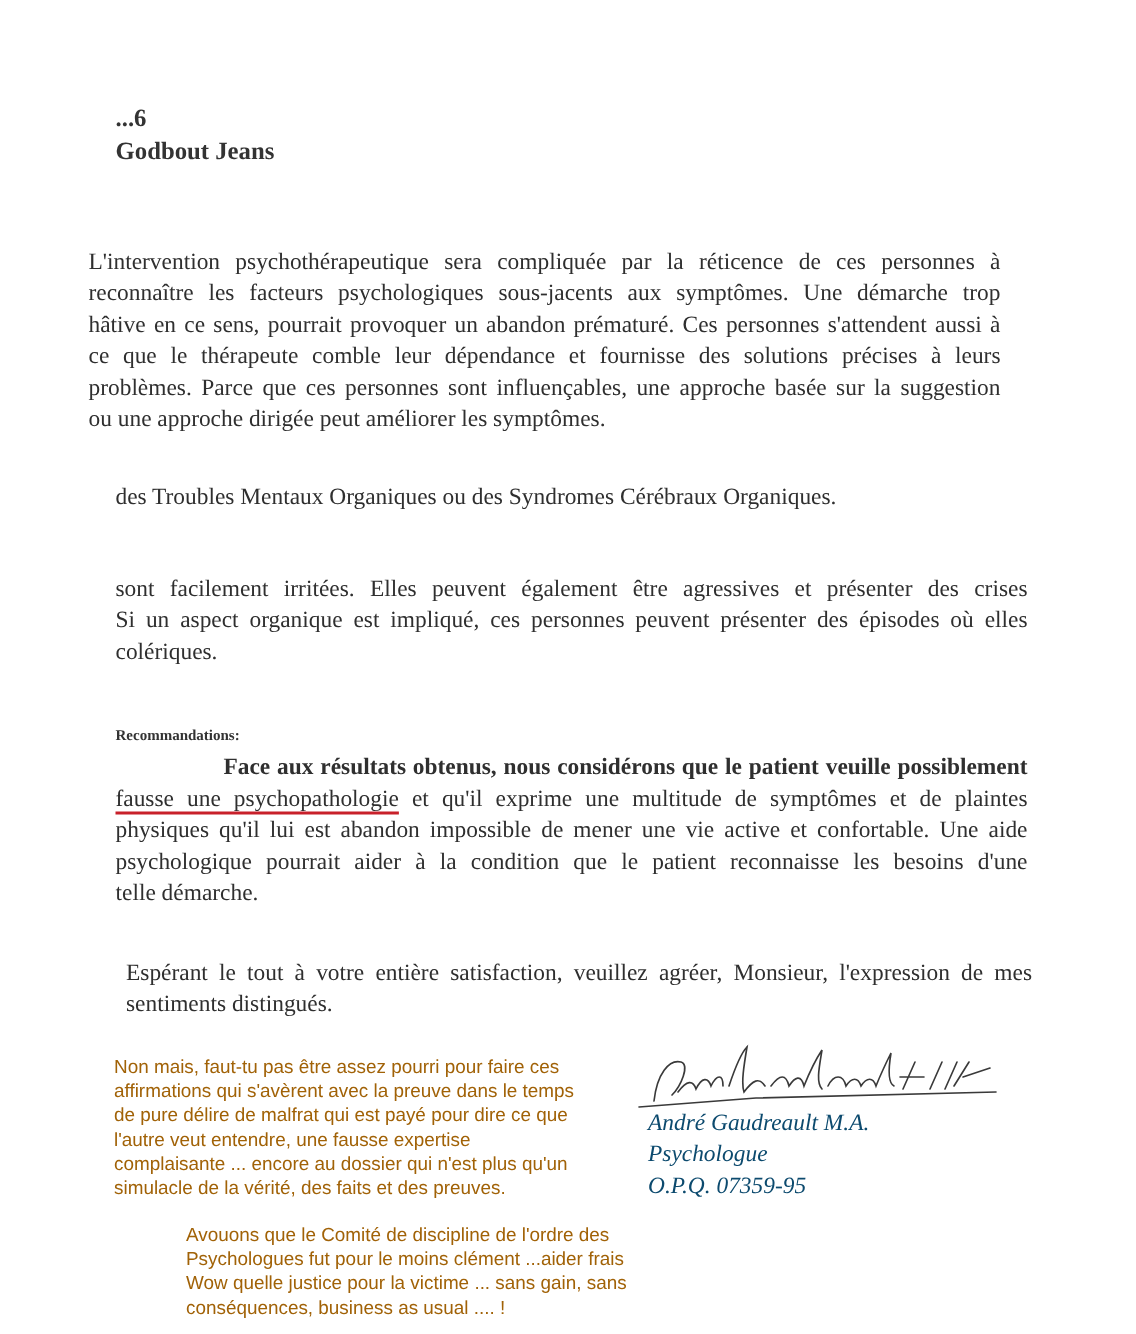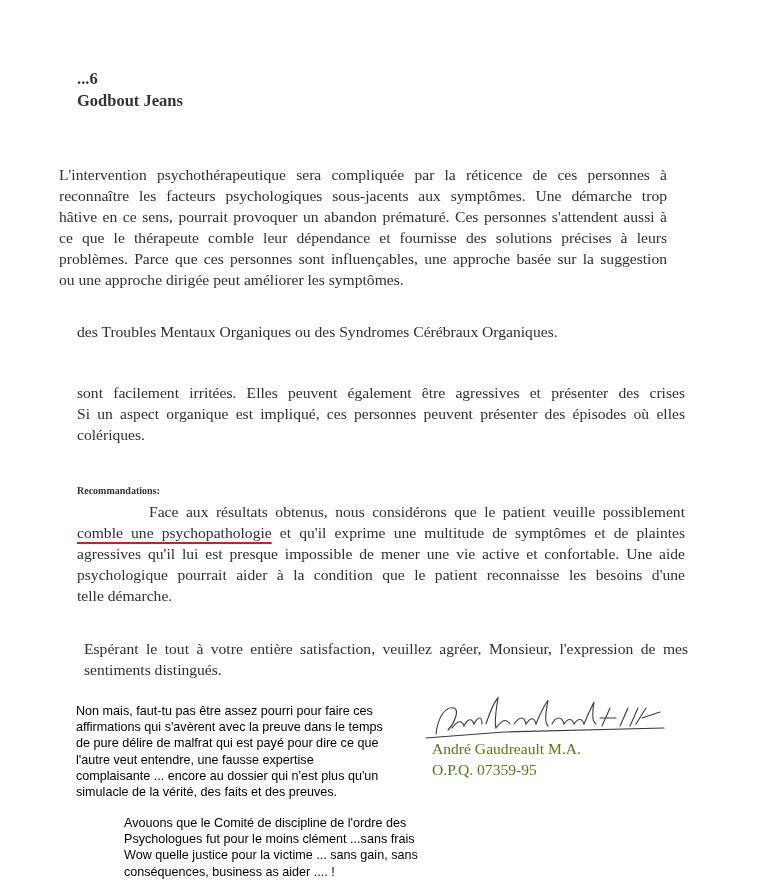--- a/index.html
+++ b/index.html
@@ -3,24 +3,24 @@
   <meta charset="utf-8">
   <style>
     html, body { margin:0; padding:0; background:#ffffff; }
     body { width:757px; height:889px; position:relative; overflow:hidden;
            font-family:"Liberation Serif", "DejaVu Serif", serif; color:#2b2b2b; }
     .abs { position:absolute; }
     .hdr { font-weight:bold; font-size:16.5px; line-height:22px; color:#333; }
     .para { font-size:15.6px; line-height:21px; text-align:justify; color:#2f2f2f; }
     .just { text-align:justify; text-align-last:justify; }
     .note { font-family:"Liberation Sans", "DejaVu Sans", sans-serif; font-size:12.6px;
-            line-height:16.2px; color:#000000; }
+            line-height:16.2px; color:#a16207; }
     .note .ln { display:block; white-space:nowrap; }
     .uline { text-decoration:underline; text-decoration-color:#c8202a; text-underline-offset:4px; text-decoration-thickness:1.5px; }
-    .sig { font-size:15.6px; line-height:21px; color:#4d7c0f; }
+    .sig { font-size:15.6px; line-height:21px; color:#0c4a6e;font-style:italic; }
   </style>
 </head>
 <body>
 
 <div class="abs hdr" style="left:77px; top:68px;">
   <div>...6</div>
   <div>Godbout Jeans</div>
 </div>
 
 <div class="abs para" style="left:59px; top:164px; width:608px;">
@@ -37,53 +37,54 @@
 </div>
 
 <div class="abs para" style="left:77px; top:382px; width:608px;">
   <div class="just">sont facilement irritées. Elles peuvent également être agressives et présenter des crises</div>
   <div class="just">Si un aspect organique est impliqué, ces personnes peuvent présenter des épisodes où elles</div>
   <div>colériques.</div>
 </div>
 
 <div class="abs para" style="left:77px; top:481px; width:608px;">
   <div class="hdr" style="font-size:10px; line-height:20px;">Recommandations:</div>
-  <div class="just" style="padding-left:72px;">Face aux résultats obtenus, nous considérons que le patient veuille possiblement</div>
-  <div class="just"><span class="uline">comble une psychopathologie</span><span> et qu'il exprime une multitude de symptômes et de plaintes</span></div>
-  <div class="just">agressives qu'il lui est presque impossible de mener une vie active et confortable. Une aide</div>
+  <div class="just" style="padding-left:72px;font-weight:bold;">Face aux résultats obtenus, nous considérons que le patient veuille possiblement</div>
+  <div class="just"><span class="uline">fausse une psychopathologie</span><span> et qu'il exprime une multitude de symptômes et de plaintes</span></div>
+  <div class="just">physiques qu'il lui est abandon impossible de mener une vie active et confortable. Une aide</div>
   <div class="just">psychologique pourrait aider à la condition que le patient reconnaisse les besoins d'une</div>
   <div>telle démarche.</div>
 </div>
 
 <div class="abs para" style="left:84px; top:638px; width:604px;">
   <div class="just">Espérant le tout à votre entière satisfaction, veuillez agréer, Monsieur, l'expression de mes</div>
   <div>sentiments distingués.</div>
 </div>
 
 <div class="abs note" style="left:76px; top:703px;">
   <span class="ln">Non mais, faut-tu pas être assez pourri pour faire ces</span>
   <span class="ln">affirmations qui s'avèrent avec la preuve dans le temps</span>
   <span class="ln">de pure délire de malfrat qui est payé pour dire ce que</span>
   <span class="ln">l'autre veut entendre, une fausse expertise</span>
   <span class="ln">complaisante ... encore au dossier qui n'est plus qu'un</span>
   <span class="ln">simulacle de la vérité, des faits et des preuves.</span>
 </div>
 <div class="abs note" style="left:76px; top:815px;margin-left:48px;">
   <span class="ln">Avouons que le Comité de discipline de l'ordre des</span>
-  <span class="ln">Psychologues fut pour le moins clément ...sans frais</span>
+  <span class="ln">Psychologues fut pour le moins clément ...aider frais</span>
   <span class="ln">Wow quelle justice pour la victime ... sans gain, sans</span>
-  <span class="ln">conséquences, business as aider .... !</span>
+  <span class="ln">conséquences, business as usual .... !</span>
 </div>
 
 <svg class="abs" style="left:424px; top:694px;" width="250" height="48" viewBox="0 0 250 48">
   <g fill="none" stroke="#3a3a3a" stroke-width="1.1" stroke-linecap="round">
     <path d="M2 44 L80 38 L240 34"></path>
     <path d="M12 40 C14 22, 22 12, 30 14 C36 16, 30 30, 24 36 M28 34 C34 26, 38 26, 40 32 C44 24, 48 24, 50 30 C54 22, 58 22, 58 30"></path>
     <path d="M62 30 C66 18, 70 8, 74 4 C72 16, 70 28, 72 34 C78 26, 82 24, 86 30"></path>
     <path d="M90 30 C96 22, 100 22, 102 30 C106 24, 110 22, 112 30 C116 20, 120 12, 124 6 C122 18, 120 28, 124 32"></path>
     <path d="M128 30 C132 22, 138 22, 140 30 C144 24, 148 24, 150 30 C154 24, 158 24, 160 30 C164 20, 168 12, 170 8 C168 20, 168 28, 172 30"></path>
     <path d="M178 32 L186 14 M176 24 L192 24 M196 32 L204 14 M206 32 L214 14 M212 30 L222 14 M218 24 L236 18"></path>
   </g>
 </svg>
 <div class="abs sig" style="left:432px; top:738px;">
   <div>André Gaudreault  M.A.</div>
+  <div>Psychologue</div>
   <div>O.P.Q. 07359-95</div>
 </div>
 
 </body></html>

